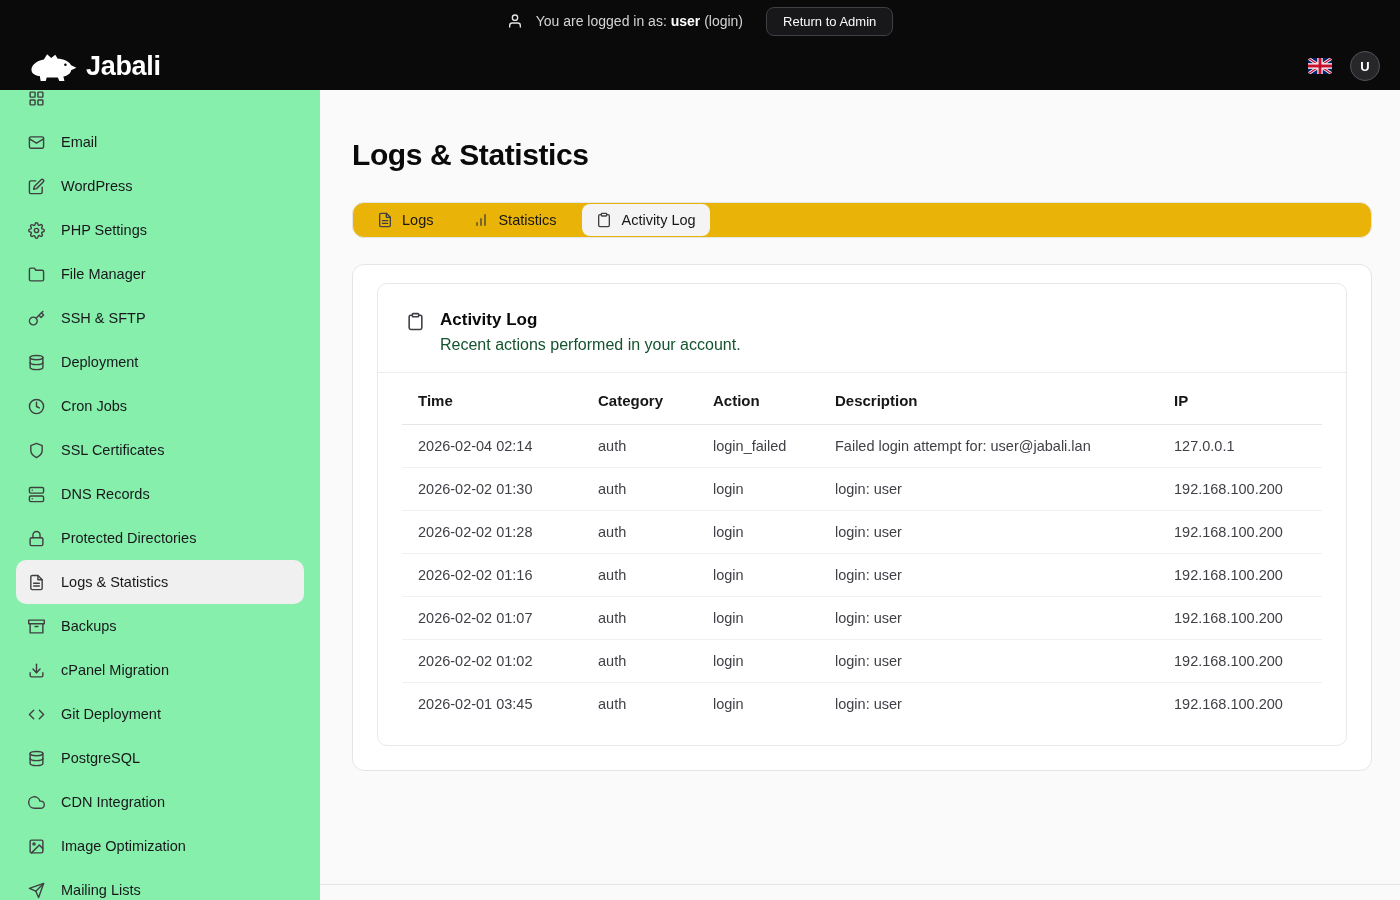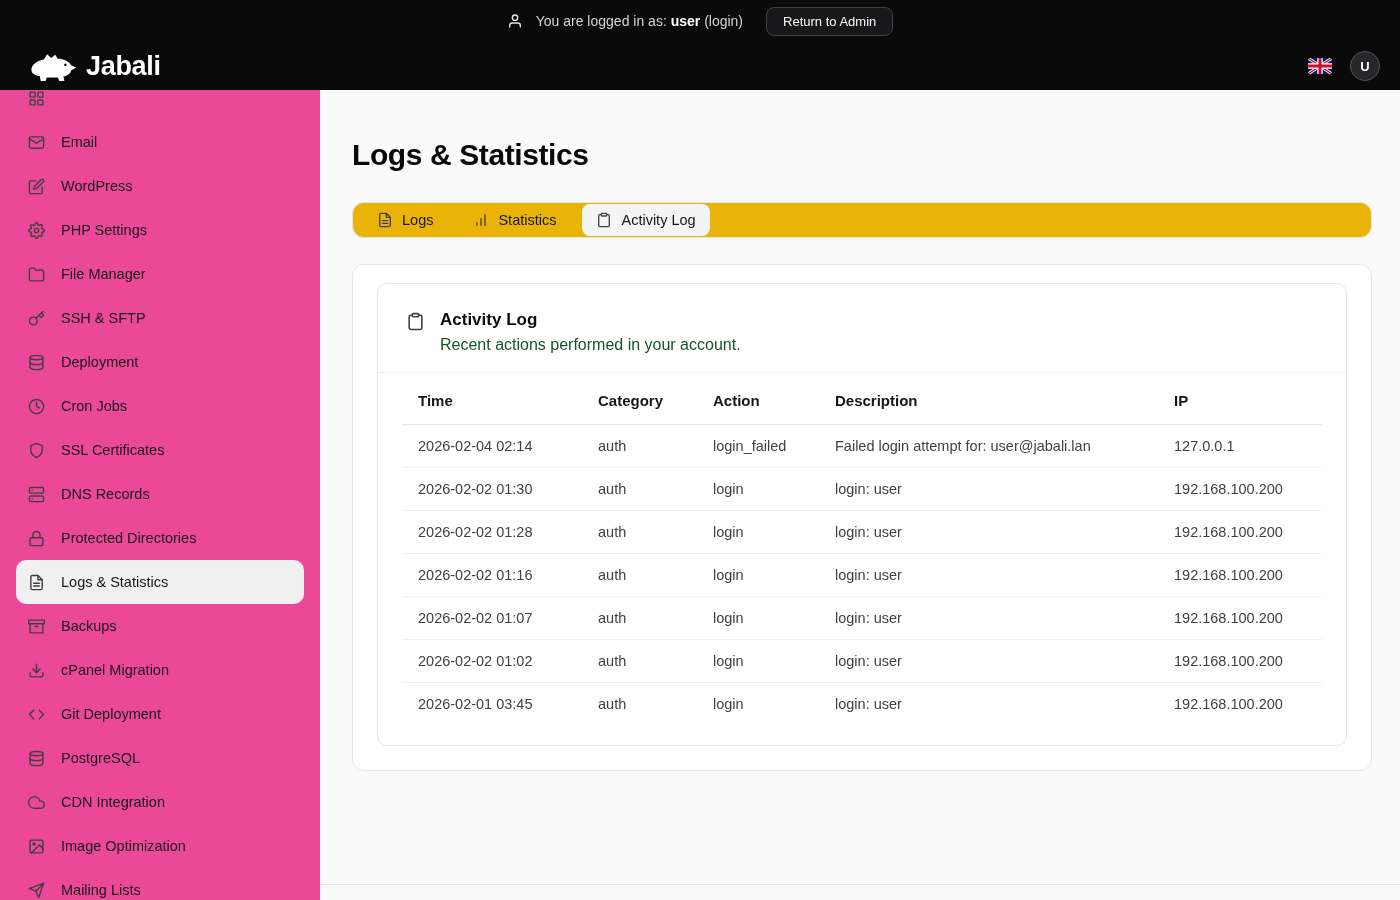--- a/index.html
+++ b/index.html
@@ -23,21 +23,21 @@
   .brand-name { color:#fff; font-size:27px; font-weight:800; letter-spacing:-0.3px; }
   .header-right { margin-left:auto; display:flex; align-items:center; gap:18px; }
   .flag { width:24px; height:16px; border-radius:3px; overflow:hidden; display:block; cursor:pointer; }
   .flag svg { display:block; }
   .avatar { width:30px; height:30px; border-radius:50%; background:#27272a;
     border:1px solid #52525b; color:#fff; display:flex; align-items:center;
     justify-content:center; font-size:13px; font-weight:700; cursor:pointer; }
 
   
   .app { display:flex; height:810px; }
-  .sidebar { width:320px; flex-shrink:0; background:#ec4899; padding:0 16px; overflow:hidden; }
+  .sidebar { width:320px; flex-shrink:0; background:#86efac; padding:0 16px; overflow:hidden; }
   .side-list { margin-top:-14px; }
   .side-item { height:44px; display:flex; align-items:center; gap:16px; padding:0 12px;
     border-radius:10px; color:#18181b; font-size:14.5px; cursor:pointer; white-space:nowrap; }
   .side-item.active { background:#f0f0f0; }
   .s-icon { width:17px; height:17px; color:#404040; display:flex; flex-shrink:0; }
   .s-icon svg { width:17px; height:17px; }
 
   .main { flex:1; background:#fafafa; padding:48px 32px 0 32px; position:relative; }
   .page-title { font-size:30px; line-height:34px; font-weight:700; color:#0a0a0a; letter-spacing:-0.4px; }
 

